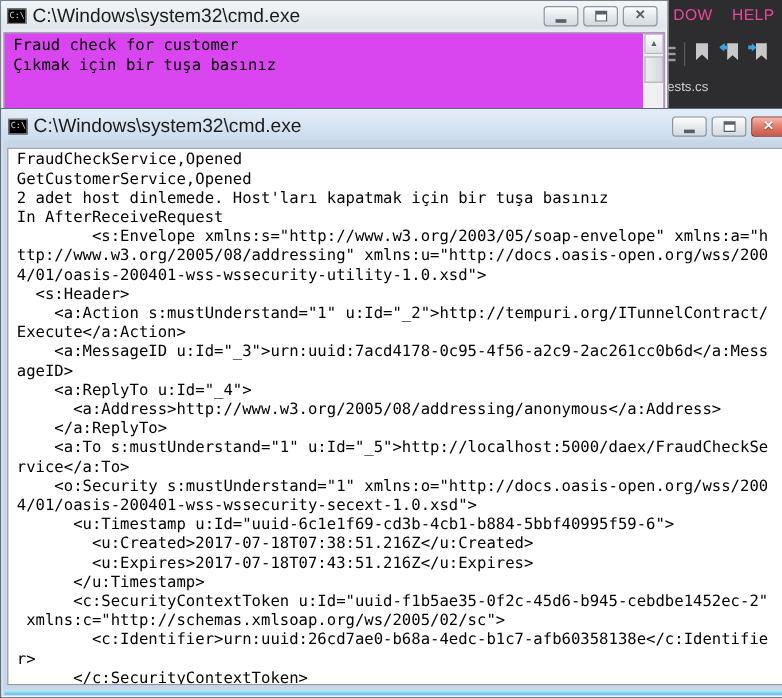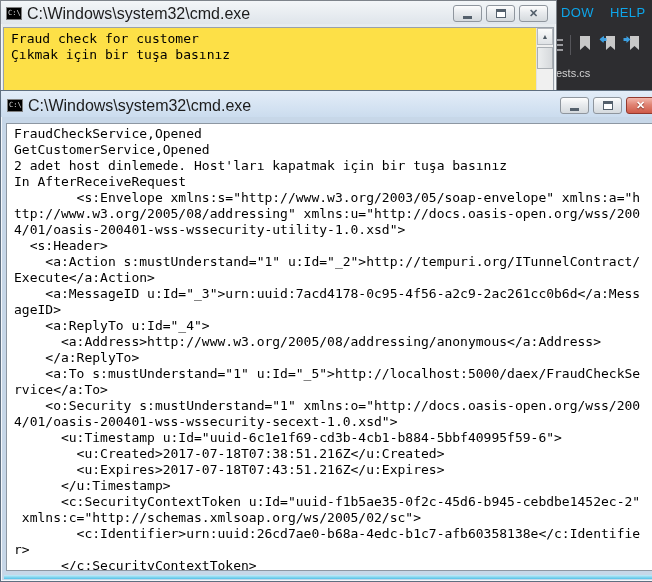--- a/index.html
+++ b/index.html
@@ -1,21 +1,21 @@
 <!DOCTYPE html>
 <html><head>
 <meta charset="utf-8">
 <style>
   * { box-sizing: border-box; margin: 0; padding: 0; }
   body { font-family: "Liberation Sans", sans-serif; }
   .screen { position: relative; width: 652px; height: 582px; overflow: hidden; background: #fff; }
 
   
   .vs { position: absolute; right: 0; top: 0; width: 97px; height: 582px; background: #2d2d30; z-index: 1; }
-  .vs-menu { display: flex; gap: 16px; padding: 5px 0 0 6px; font-size: 13px; color: #0ea5e9; letter-spacing: .4px; }
+  .vs-menu { display: flex; gap: 16px; padding: 5px 0 0 6px; font-size: 13px; color: #ec4899; letter-spacing: .4px; }
   .vs-menu span { cursor: default; }
   .vs-toolbar { display: flex; align-items: center; gap: 7px; margin-top: 12px; padding-left: 0; height: 26px; }
   .vs-lines-icon { width: 10px; display: flex; flex-direction: column; gap: 3px; margin-left: -2px; }
   .vs-lines-icon i { display: block; height: 2px; background: #9a9a9e; }
   .vs-sep { width: 1px; height: 20px; background: #55555a; }
   .vs-tab { padding: 9px 0 0 1px; font-size: 11px; color: #d2d2d2; }
   .vs-bottom { position: absolute; top: 81px; left: 0; right: 0; height: 9px; overflow: hidden; font-size: 12px; color: #b9b9bb; white-space: nowrap; margin-top: 28px; }
 
   
   .win { position: absolute; }
@@ -33,21 +33,21 @@
   .tb-btn.close-active { background: linear-gradient(#f3b8ad, #e08373 45%, #cf5a48); border-color: #93392e; }
   .tb-btn.close-active .glyph-close { color: #fff; text-shadow: 0 1px 1px #7c2a20; }
 
   .console { margin: 0; font-family: "DejaVu Sans Mono", monospace; font-size: 13px; line-height: 16px;
              color: #000; white-space: pre; }
 
   
   .win1 { left: 0; top: 0; width: 557px; height: 112px; z-index: 2;
           background: #e6ebef; border: 1px solid #7e848b; box-shadow: inset 0 0 0 1px #f5f7f9; }
   .win1 .titlebar { height: 23px; padding: 2px 8px 0 5px; background: linear-gradient(#f3f6f8, #dfe5eb); }
-  .client1 { position: absolute; left: 2px; right: 2px; top: 26px; bottom: 0; background: #fde047;
+  .client1 { position: absolute; left: 2px; right: 2px; top: 26px; bottom: 0; background: #d946ef;
              border: 1px solid #99a1aa; border-bottom: none; overflow: hidden; }
   .client1 .console { padding: 3px 0 0 7px; }
   .sb { position: absolute; right: 0; top: 0; bottom: 0; width: 17px; background: #f0f0f0; border-left: 1px solid #e2e2e2; }
   .sb-btn { height: 17px; border: 1px solid #b4b8bd; background: linear-gradient(#fafbfb, #dfe2e5);
             display: flex; align-items: center; justify-content: center; font-size: 7px; color: #4f5a63; cursor: pointer; }
   .sb-thumb { margin-top: 2px; height: 22px; border: 1px solid #a9aeb3; background: linear-gradient(90deg,#eceeef,#d6d9dc); cursor: pointer; }
 
   
   .win2 { left: 0; top: 90px; width: 660px; height: 492px; z-index: 3;
           background: #c7d7e8; border: 1px solid #5f6f80; box-shadow: inset 0 0 0 1px rgba(255,255,255,.8); }

